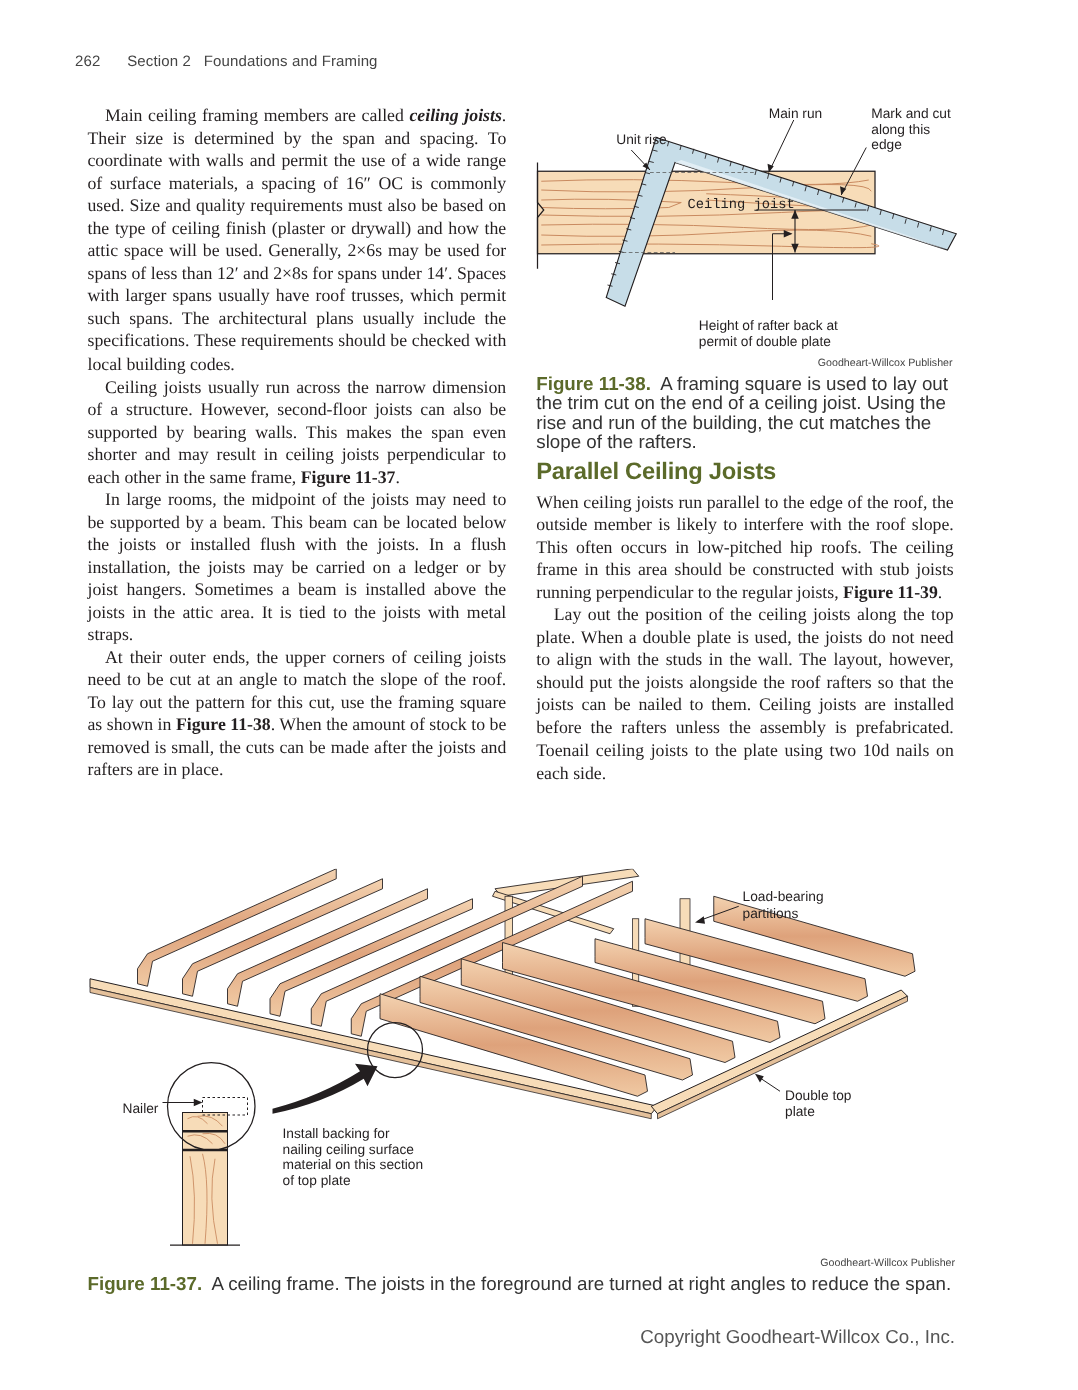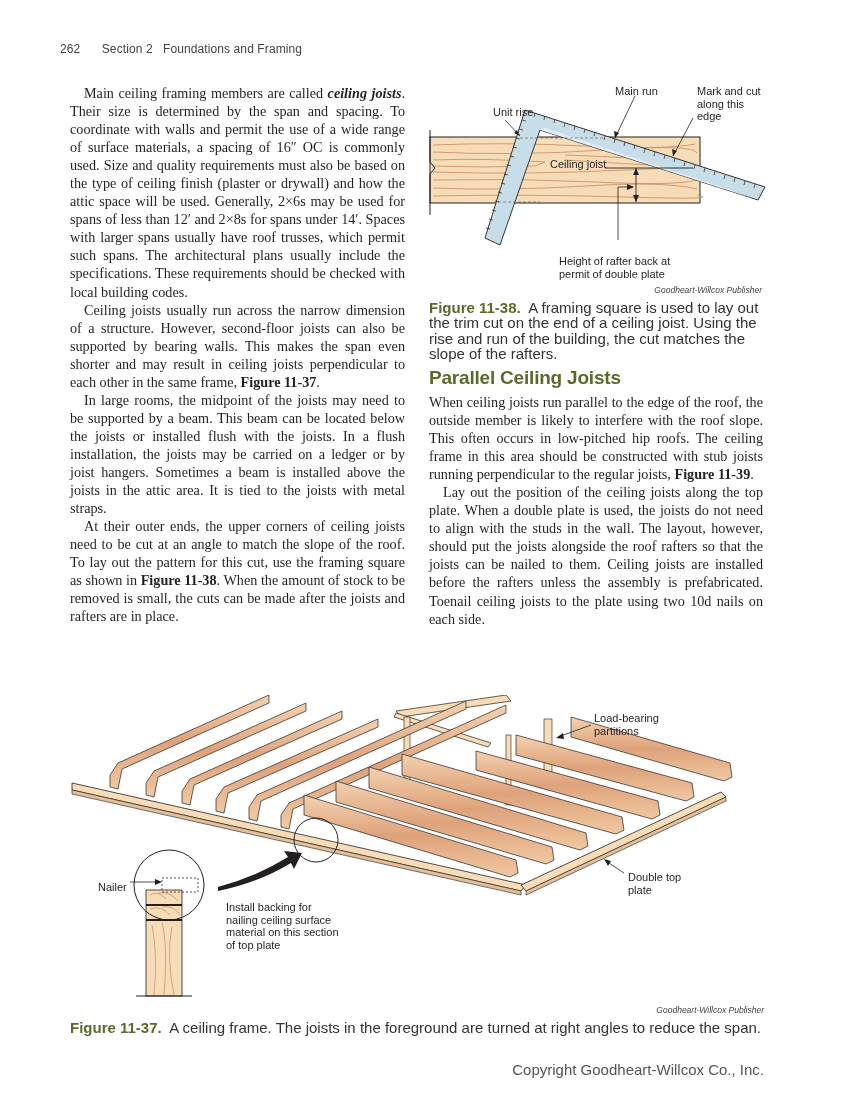--- a/index.html
+++ b/index.html
@@ -13,21 +13,21 @@
   .col { position: absolute; font-size: 14.2px; line-height: 18.05px; text-align: justify; hyphens: manual; }
   .col-left { left: 70px; top: 84px; width: 335px; }
   .col-right-text { left: 429px; top: 393px; width: 334px; }
   .col p { margin: 0; text-indent: 14px; }
   .col p.noindent { text-indent: 0; }
   .col b { font-weight: bold; }
 
   .h2 { position: absolute; left: 429px; top: 367px; font-size: 19px; font-weight: bold; color: #5b6a2a; letter-spacing: -0.2px; }
 
   .fig38 { position: absolute; left: 425px; top: 80px; width: 345px; height: 220px; }
-  .fig-credit { position: absolute; font-size: 8.5px; font-style: italic; color: #444; text-align: center; }
+  .fig-credit { position: absolute; font-size: 8.5px; color: #444; text-align: center; }
   .caption { position: absolute; font-size: 15px; line-height: 15.3px; color: #333; }
   .caption .fignum { color: #5b6a2a; font-weight: bold; }
 
   .fig37 { position: absolute; left: 66px; top: 695px; width: 730px; height: 310px; }
   .fig-label { position: absolute; font-size: 11px; line-height: 12.5px; color: #231f20; }
 
   .copyright { position: absolute; right: 98px; top: 1061px; font-size: 15px; color: #555; }
 </style>
 </head>
 <body>
@@ -125,21 +125,21 @@
     <polyline points="193,160 193,107 208,107" stroke="#231f20" stroke-width="0.8" fill="none"></polyline>
     <polygon points="209,107 202,104 202,110" fill="#231f20"></polygon>
   </svg>
   <div class="fig-label sans" style="left:48px; top:26px;padding-left:20px;">Unit rise</div>
   <div class="fig-label sans" style="left:190px; top:5px;">Main run</div>
   <div class="fig-label sans" style="left:272px; top:5px;">
     <div>Mark and cut</div>
     <div>along this</div>
     <div>edge</div>
   </div>
-  <div class="fig-label sans" style="left:125px; top:78px;">Ceiling joist</div>
+  <div class="fig-label sans" style="left:125px; top:78px;font-family:Liberation Mono, monospace;">Ceiling joist</div>
   <div class="fig-label sans" style="left:134px; top:175px;">
     <div>Height of rafter back at</div>
     <div>permit of double plate</div>
   </div>
   <div class="fig-credit sans" style="right:8px; top:205px;">Goodheart-Willcox Publisher</div>
 </div>
 <div class="caption sans" style="left:429px; top:300px; width:340px;">
   <span class="fignum">Figure 11-38.</span>&nbsp;
   <span>A framing square is used to lay out the trim cut on the end of a ceiling joist. Using the rise and run of the building, the cut matches the slope of the rafters.</span>
 </div>

